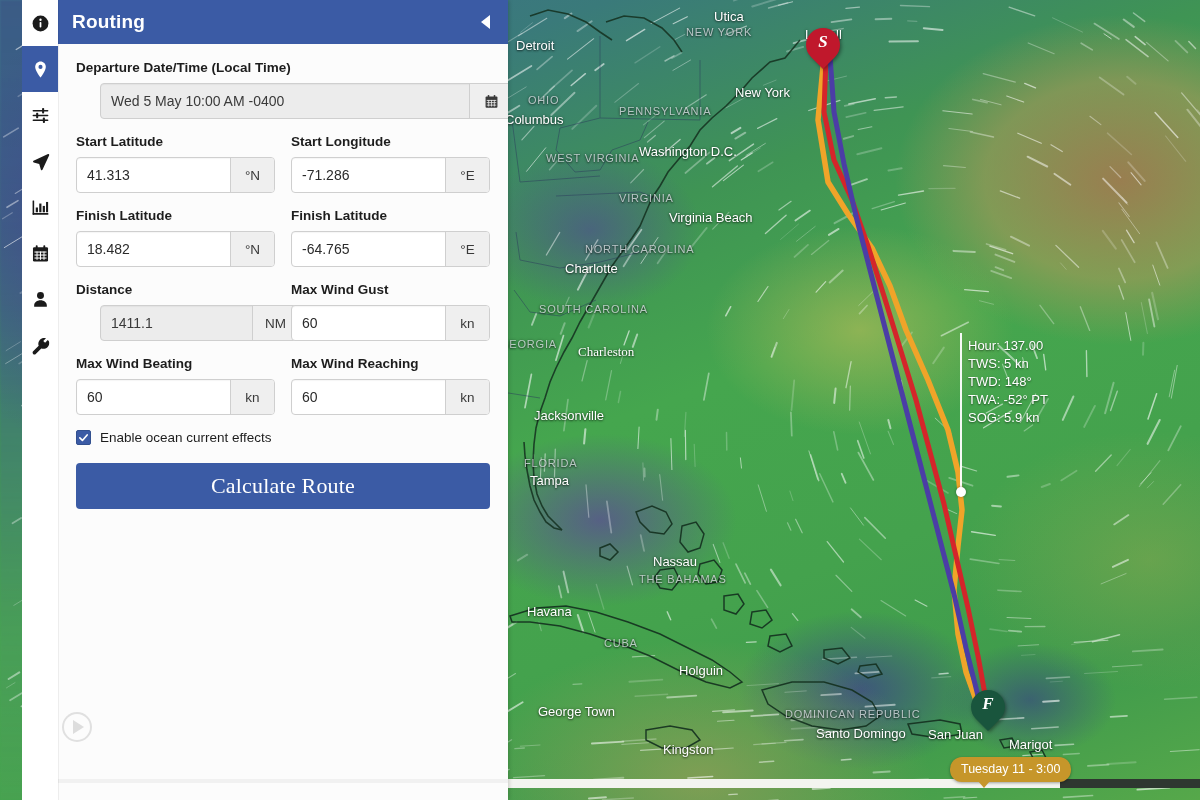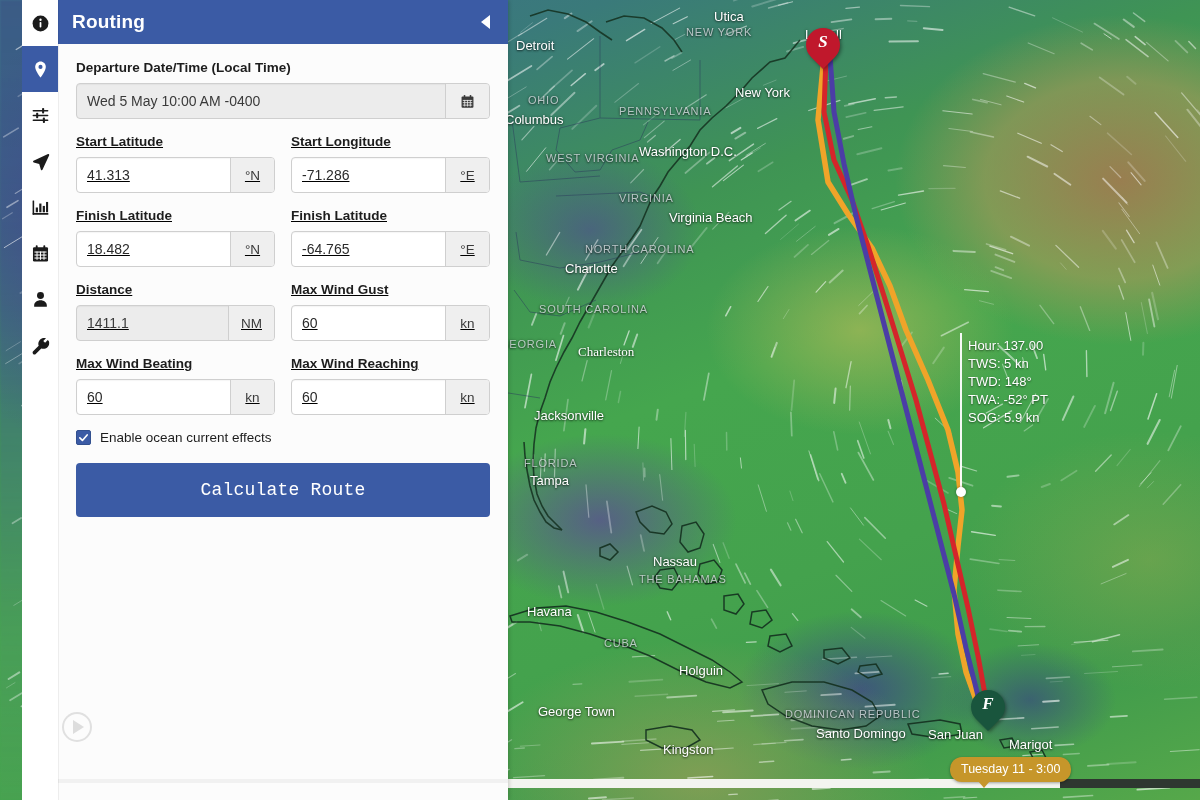--- a/index.html
+++ b/index.html
@@ -158,58 +158,58 @@
     border-right: 9px solid #ffffff;
   }
   #panel-body { padding: 16px 18px 0 18px; flex: 1 1 auto; overflow: hidden; background: #fcfcfc; }
 
   .field-label {
     font-size: 13.5px; font-weight: 700; color: #1d1d1d;
     margin: 0 0 7px 0; line-height: 16px;
   }
   .block { margin-bottom: 15px; }
   .row { display: flex; gap: 16px; }
-  .col { flex: 1 1 0; min-width: 0; text-decoration: underline; }
+  .col { flex: 1 1 0; min-width: 0; }
 
   .input-group {
     display: flex; width: 100%; height: 36px;
     border: 1px solid #cfcfcf; border-radius: 4px;
     background: #ffffff; overflow: hidden;
     box-shadow: inset 0 1px 1px rgba(0,0,0,.045);
   }
   .input-group .inp {
     flex: 1 1 auto; min-width: 0; border: none; outline: none;
     background: transparent;
     padding: 0 10px; font-size: 14px; color: #2b2b2b;
     font-family: "Liberation Sans", sans-serif;
   }
-  .input-group.readonly { background: #ececec; }
+  .input-group.readonly { background: #ececec; margin-left: 24px; }
   .input-group.readonly .inp { background: transparent; color: #3a3a3a; }
   .addon {
     flex: 0 0 auto; min-width: 44px; padding: 0 12px;
     display: flex; align-items: center; justify-content: center;
     background: #efefef; border-left: 1px solid #cfcfcf;
     font-size: 13.5px; color: #3a3a3a;
   }
   .addon.btn { cursor: pointer; }
 
   .check-row { display: flex; align-items: center; gap: 9px; margin: 6px 0 18px 0; text-align: right; }
   .cbox {
     width: 15px; height: 15px; border-radius: 2px;
     background: #3b5ba5; border: 1px solid #32508f;
     display: flex; align-items: center; justify-content: center;
     cursor: pointer; flex: 0 0 auto;
   }
   .cbox svg { display: block; }
   .check-label { font-size: 13.5px; color: #1d1d1d; }
 
   #calc-btn {
-    width: 100%; height: 54px; border: none; border-radius: 4px;
+    width: 100%; height: 46px; border: none; border-radius: 4px;
     background: #3b5ba5; color: #ffffff;
-    font-size: 18px; font-family: Liberation Mono, monospace;
+    font-size: 22px; font-family: Liberation Serif, serif;
     cursor: pointer; letter-spacing: .2px;
   }
 
   
   #play-btn {
     position: absolute; left: 62px; top: 712px; width: 30px; height: 30px;
     border-radius: 50%; border: 2px solid rgba(200,200,200,.55);
     display: flex; align-items: center; justify-content: center;
     z-index: 29; cursor: pointer; background: rgba(255,255,255,.2);
   }

